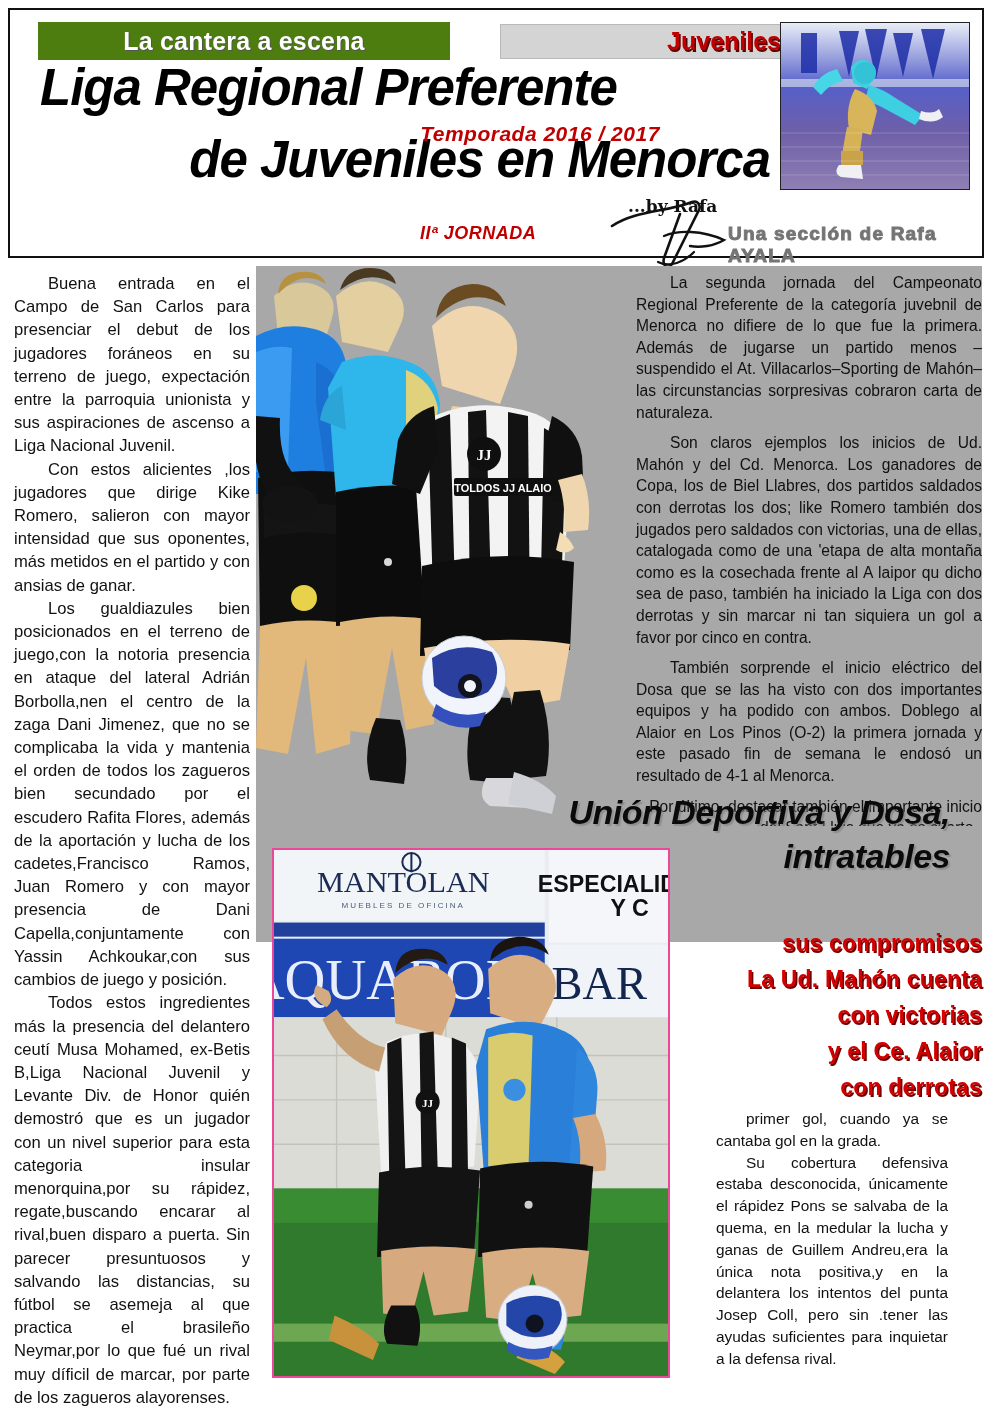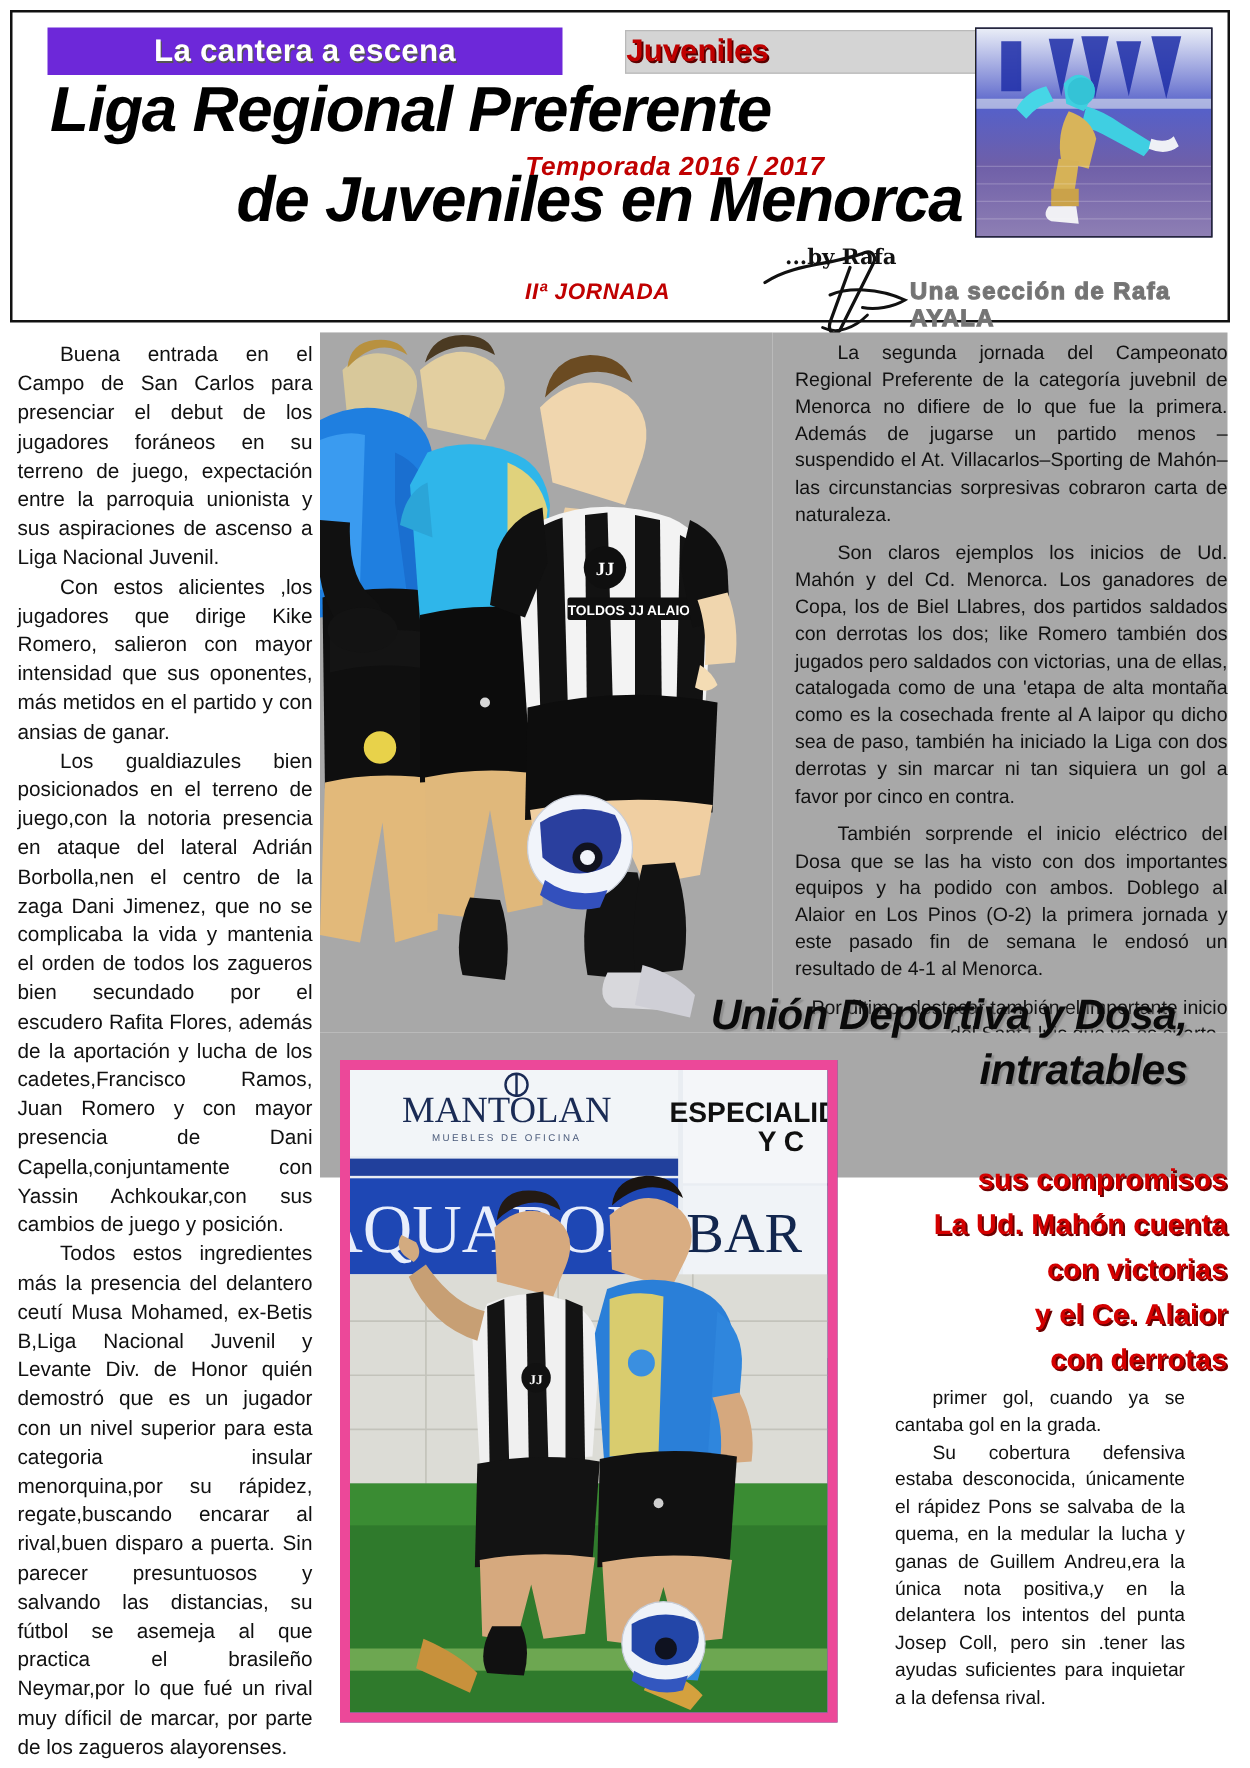--- a/index.html
+++ b/index.html
@@ -9,31 +9,31 @@
     color:#000;
   }
 
   
   .masthead{
     position:absolute;left:8px;top:8px;width:976px;height:250px;
     border:2px solid #111;background:#fff;box-sizing:border-box;
   }
   .kicker-bar{
     position:absolute;left:28px;top:12px;width:412px;height:38px;
-    background:#6d28d9;display:flex;align-items:center;justify-content:center;
+    background:#4d7c0f;display:flex;align-items:center;justify-content:center;
   }
   .kicker-bar span{
     color:#fff;font-weight:bold;font-size:25px;letter-spacing:.2px;
     font-family:"Liberation Sans", sans-serif;
     text-shadow:1px 1px 0 #555;
   }
   .juv-bar{
     position:absolute;left:490px;top:14px;width:282px;height:35px;
     background:#d4d4d4;border:1px solid #b9b9b9;
-    display:flex;align-items:center;justify-content:flex-start;box-sizing:border-box;
+    display:flex;align-items:center;justify-content:flex-end;box-sizing:border-box;
   }
   .juv-bar span{
     color:#c00000;font-weight:bold;font-size:25px;
     text-shadow:1.5px 1.5px 0 #5a0000;
   }
   .mast-title{
     position:absolute;left:30px;top:50px;width:730px;
     font-size:51px;font-weight:bold;font-style:italic;line-height:56px;
     letter-spacing:-1px;color:#000;
   }
@@ -93,21 +93,21 @@
   }
   .sub-headline{
     position:absolute;left:360px;top:790px;width:590px;
     font-size:34px;font-weight:bold;font-style:italic;line-height:44px;
     text-align:right;color:#0a0a0a;letter-spacing:-.5px;
     text-shadow:2px 2px 1px rgba(120,120,120,.55);
   }
 
   .bottom-photo{
     position:absolute;left:272px;top:848px;width:398px;height:530px;
-    border:8px solid #ec4899;overflow:hidden;background:#2e5f8f;box-sizing:border-box;
+    border:2px solid #ec4899;overflow:hidden;background:#2e5f8f;box-sizing:border-box;
   }
 
   .red-headline{
     position:absolute;left:672px;top:925px;width:310px;
     text-align:right;color:#d40000;font-weight:bold;font-size:23px;
     line-height:36px;letter-spacing:.2px;
     text-shadow:1.6px 1.6px 0 #6b0000;
   }
   .colR2{
     position:absolute;left:716px;top:1108px;width:232px;

